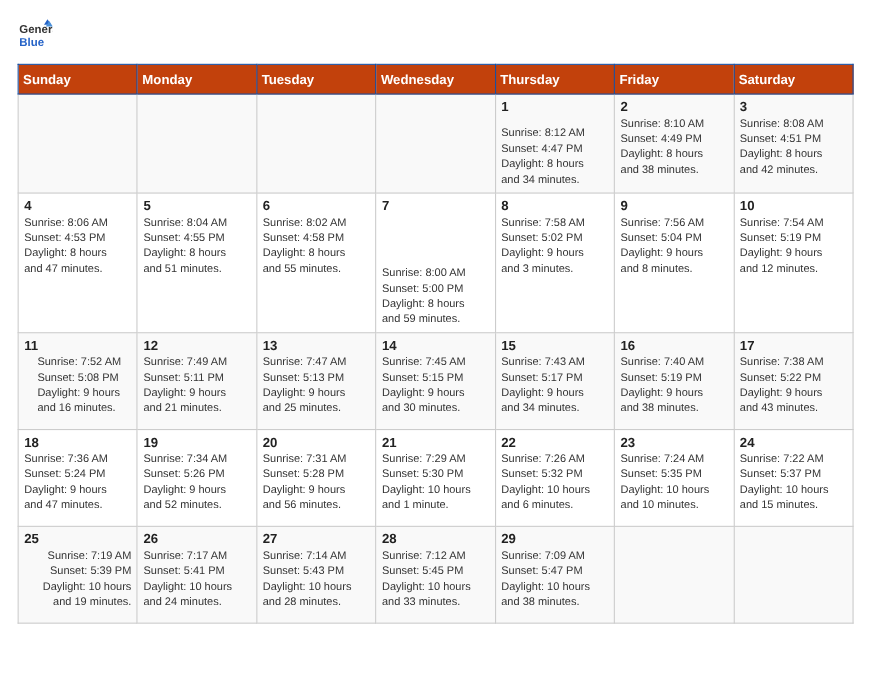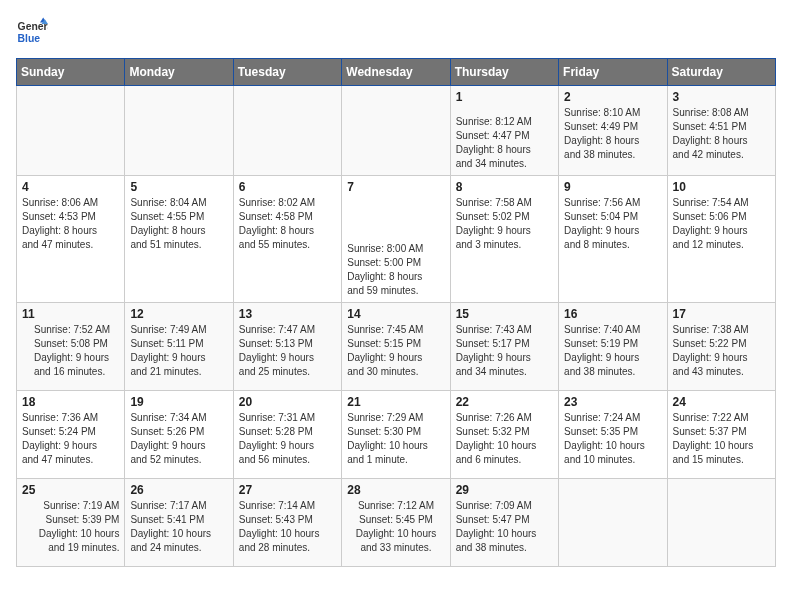--- a/index.html
+++ b/index.html
@@ -36,21 +36,21 @@
     .location-title {
       font-size: 15px;
       color: #444;
     }
     table {
       width: 100%;
       border-collapse: collapse;
       table-layout: fixed;
     }
     thead th {
-      background: #737373;
+      background: #c2410c;
       color: #fff;
       font-size: 12px;
       font-weight: bold;
       padding: 6px 4px;
       text-align: left;
       border: 1px solid #1a4fa0;
     }
     tbody td {
       border: 1px solid #ccc;
       vertical-align: top;
@@ -175,21 +175,21 @@
         <td>
           <span class="day-number">9</span>
           <div class="cell-content" style="white-space: pre-line;">Sunrise: 7:56 AM
 Sunset: 5:04 PM
 Daylight: 9 hours
 and 8 minutes.</div>
         </td>
         <td>
           <span class="day-number">10</span>
           <div class="cell-content" style="white-space: pre-line;">Sunrise: 7:54 AM
-Sunset: 5:06 PM
+Sunset: 5:19 PM
 Daylight: 9 hours
 and 12 minutes.</div>
         </td>
       </tr>
       <tr>
         <td>
           <span class="day-number">11</span>
           <div class="cell-content" style="white-space: pre-line; margin-left: 12px;">Sunrise: 7:52 AM
 Sunset: 5:08 PM
 Daylight: 9 hours
@@ -306,21 +306,21 @@
         </td>
         <td>
           <span class="day-number">27</span>
           <div class="cell-content" style="white-space: pre-line;">Sunrise: 7:14 AM
 Sunset: 5:43 PM
 Daylight: 10 hours
 and 28 minutes.</div>
         </td>
         <td>
           <span class="day-number">28</span>
-          <div class="cell-content" style="white-space: pre-line; text-align: center;">Sunrise: 7:12 AM
+          <div class="cell-content" style="white-space: pre-line;">Sunrise: 7:12 AM
 Sunset: 5:45 PM
 Daylight: 10 hours
 and 33 minutes.</div>
         </td>
         <td>
           <span class="day-number">29</span>
           <div class="cell-content" style="white-space: pre-line;">Sunrise: 7:09 AM
 Sunset: 5:47 PM
 Daylight: 10 hours
 and 38 minutes.</div>

